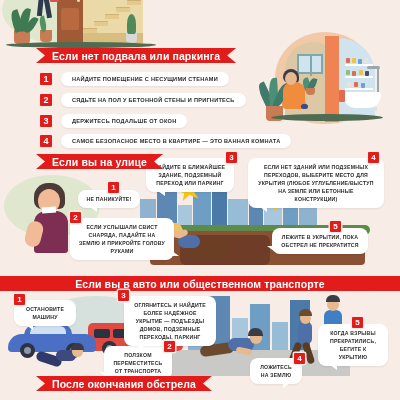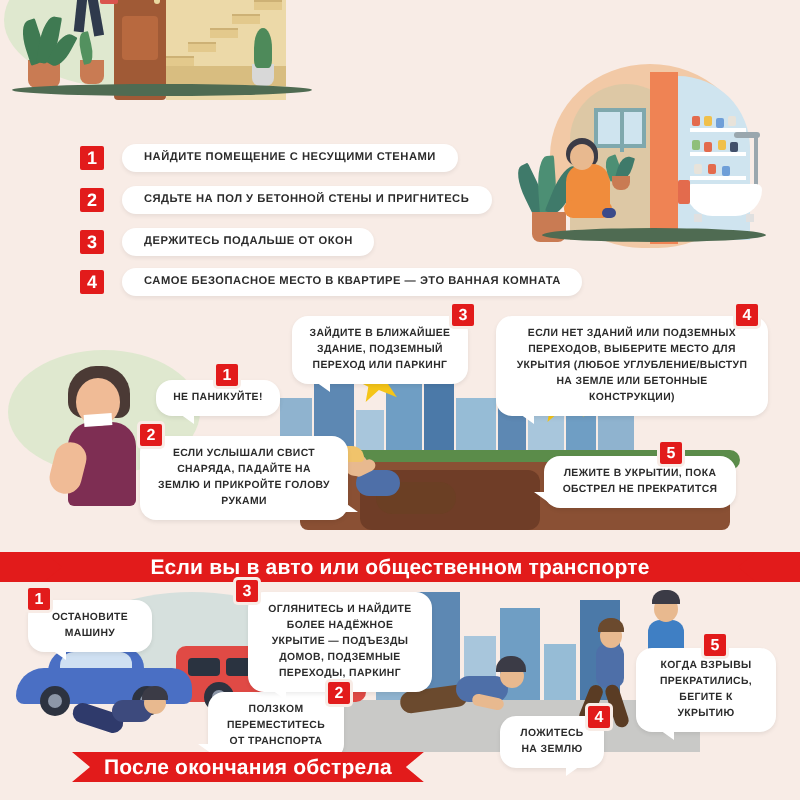--- a/index.html
+++ b/index.html
@@ -258,20 +258,23 @@
     <div style="position:absolute; left:27px; top:70px; width:24px; height:9px; background:#f08c3c; border-radius:5px;"></div>
     <div style="position:absolute; left:46px; top:74px; width:7px; height:5px; background:#3a4a8a; border-radius:3px;"></div>
     <div class="w-plant">
       <div class="leaf" style="left:0px; top:0px; width:7px; height:12px; background:#4c8f74; transform:rotate(-20deg);"></div>
       <div class="leaf" style="left:6px; top:0px; width:7px; height:12px; background:#3f7a6a; transform:rotate(16deg);"></div>
       <div class="plant-pot" style="left:3px; top:10px; width:9px; height:7px;"></div>
     </div>
     <div class="floor2"></div>
   </div>
 
+  <div class="ribbon" style="left:36px; top:48px;">
+    <span>Если нет подвала или паркинга</span>
+  </div>
 
   <div class="row1" style="left:40px; top:72px;">
     <span class="num">1</span>
     <span class="pill">НАЙДИТЕ ПОМЕЩЕНИЕ С НЕСУЩИМИ СТЕНАМИ</span>
   </div>
   <div class="row1" style="left:40px; top:93px;">
     <span class="num">2</span>
     <span class="pill">СЯДЬТЕ НА ПОЛ У БЕТОННОЙ СТЕНЫ И ПРИГНИТЕСЬ</span>
   </div>
   <div class="row1" style="left:40px; top:114px;">
@@ -316,20 +319,23 @@
 
     <div class="prone">
       <div style="position:absolute; left:10px; top:14px; width:40px; height:16px; background:#6b3f24; border-radius:8px;"></div>
       <div style="position:absolute; left:0px;  top:8px;  width:22px; height:13px; background:#4e6fa8; border-radius:7px;"></div>
       <div style="position:absolute; left:-6px; top:0px;  width:12px; height:11px; background:#e8b98f; border-radius:50%;"></div>
       <div style="position:absolute; left:-10px; top:-4px; width:14px; height:8px; background:#f0c36b; border-radius:6px 6px 2px 2px;"></div>
       <div style="position:absolute; left:-2px; top:4px; width:12px; height:6px; background:#e8b98f; border-radius:4px; transform:rotate(-26deg);"></div>
     </div>
   </div>
 
+  <div class="ribbon" style="left:36px; top:154px;">
+    <span>Если вы на улице</span>
+  </div>
 
   <div class="bubble" style="left:78px; top:190px; width:62px;">
     <span>НЕ ПАНИКУЙТЕ!</span>
     <span class="tail tail-bl"></span>
   </div>
   <div class="badge" style="left:108px; top:182px;">1</div>
 
   <div class="bubble" style="left:70px; top:218px; width:104px;">
     <span>ЕСЛИ УСЛЫШАЛИ СВИСТ СНАРЯДА, ПАДАЙТЕ НА ЗЕМЛЮ И ПРИКРОЙТЕ ГОЛОВУ РУКАМИ</span>
     <span class="tail tail-r"></span>

